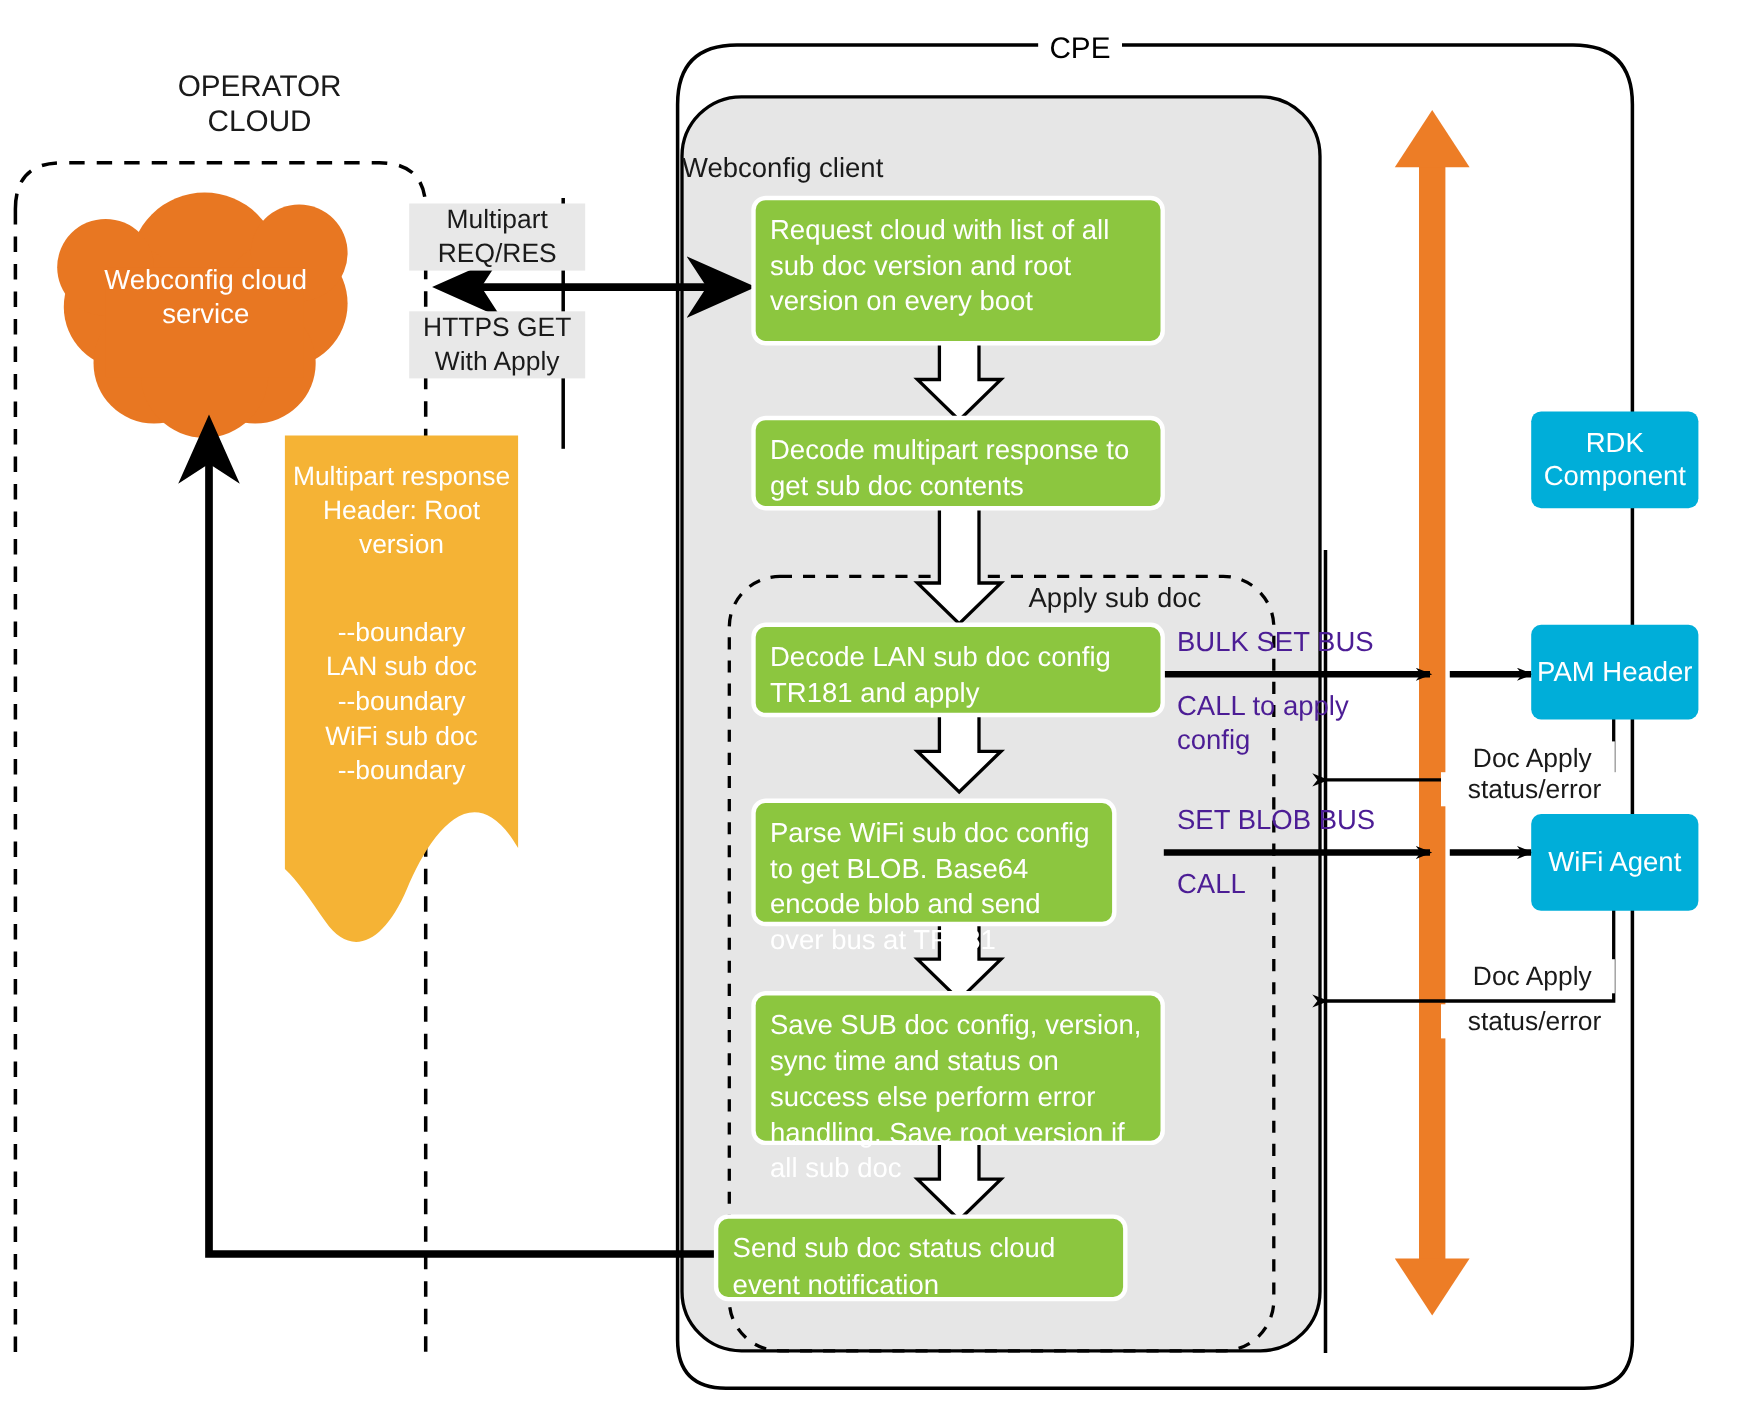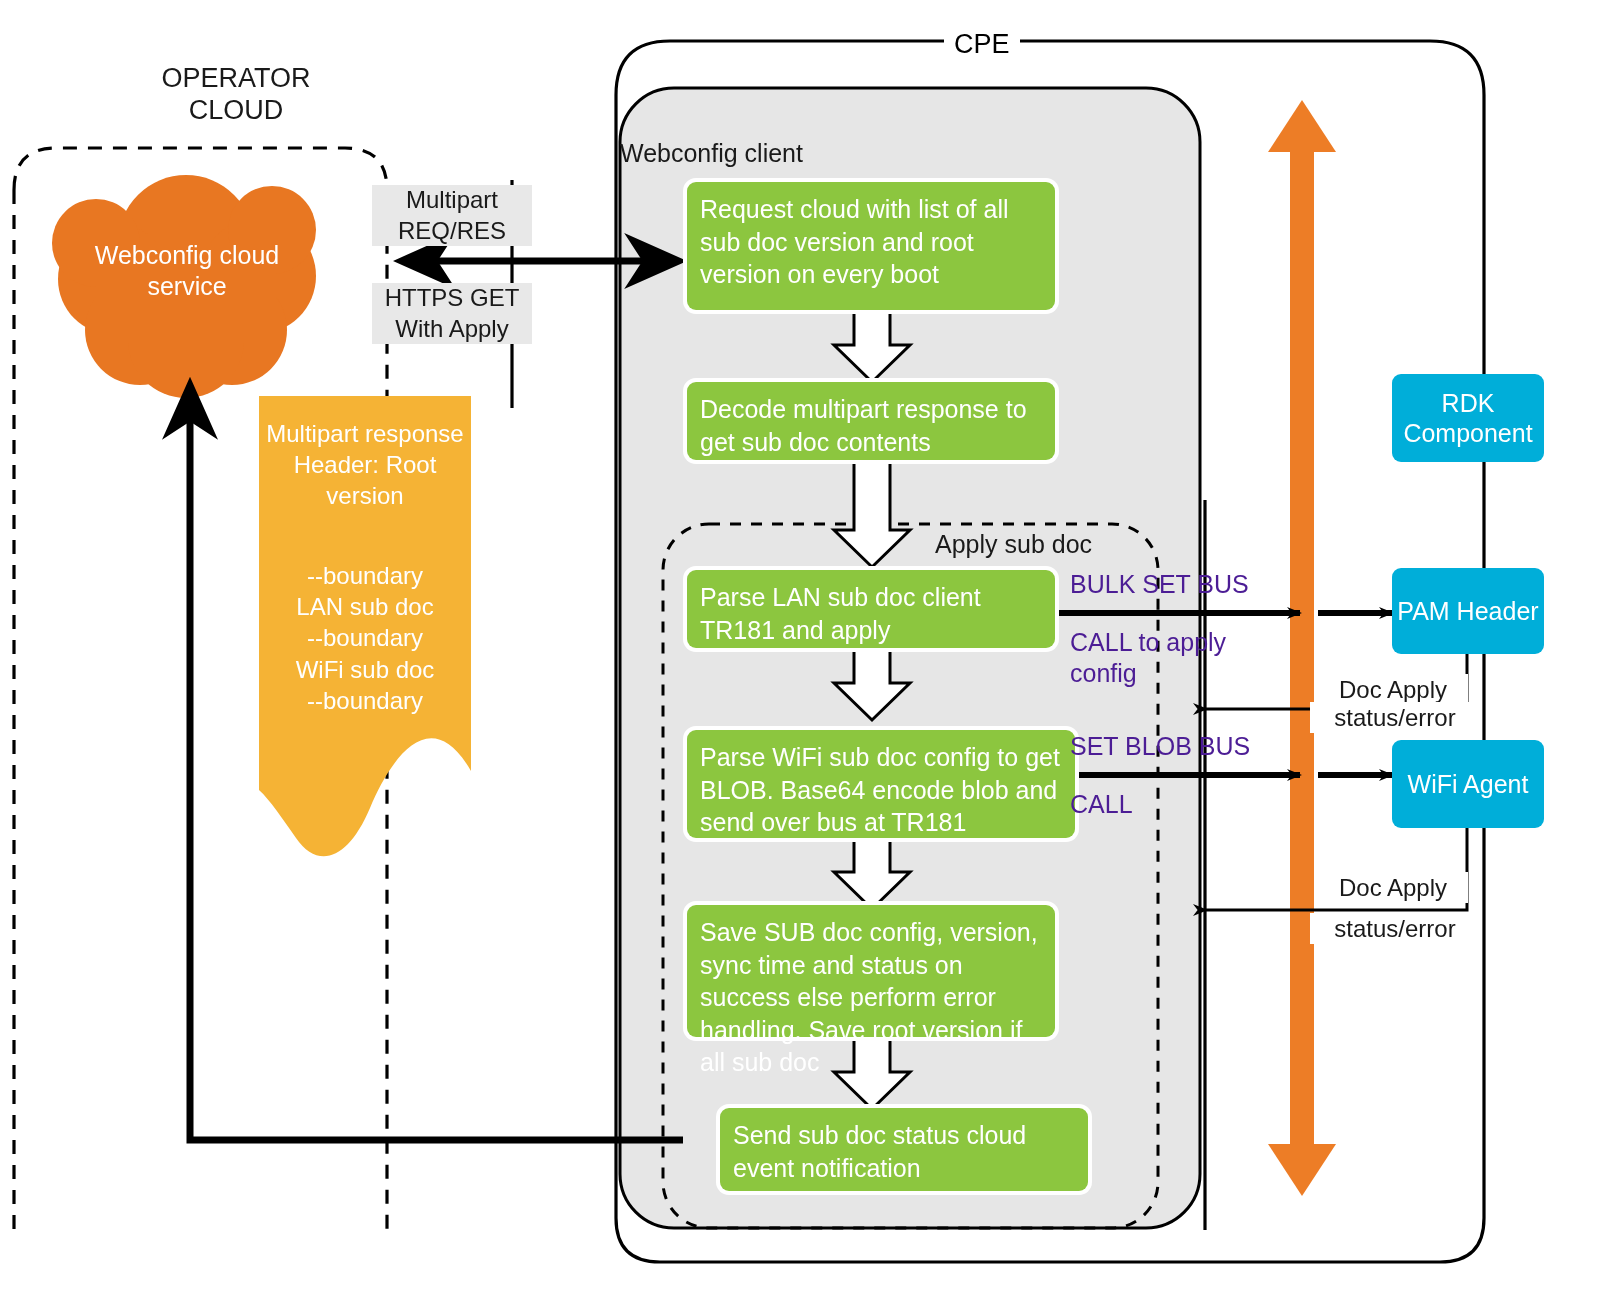--- a/index.html
+++ b/index.html
@@ -151,27 +151,27 @@
   </div>
 
   <div class="greybox-title" style="left:620px; top:139px; width:580px; ">Webconfig client</div>
 
   <div class="apply-lab" style="left:935px; top:530px;">Apply sub doc</div>
 
   <div class="proc" style="left:687px; top:182px; width:368px; height:128px;">Request cloud with list of all sub doc version and root version on every boot</div>
 
   <div class="proc" style="left:687px; top:382px; width:368px; height:78px;">Decode multipart response to get sub doc contents</div>
 
-  <div class="proc" style="left:687px; top:570px; width:368px; height:78px;">Parse LAN sub doc client TR181 and apply</div>
+  <div class="proc" style="left:687px; top:570px; width:368px; height:78px;">Decode LAN sub doc config TR181 and apply</div>
 
-  <div class="proc" style="left:687px; top:730px; width:388px; height:108px;">Parse WiFi sub doc config to get BLOB. Base64 encode blob and send over bus at TR181</div>
+  <div class="proc" style="left:687px; top:730px; width:324px; height:108px;">Parse WiFi sub doc config to get BLOB. Base64 encode blob and send over bus at TR181</div>
 
   <div class="proc" style="left:687px; top:905px; width:368px; height:132px;">Save SUB doc config, version, sync time and status on success else perform error handling. Save root version if all sub doc</div>
 
-  <div class="proc" style="left:720px; top:1108px; width:368px; height:83px;">Send sub doc status cloud event notification</div>
+  <div class="proc" style="left:653px; top:1108px; width:368px; height:71px;">Send sub doc status cloud event notification</div>
 
   <div class="bus-lab" style="left:1070px; top:569px;">BULK SET BUS</div>
 
   <div class="bus-lab" style="left:1070px; top:627px;">CALL to apply
 config</div>
 
   <div class="bus-lab" style="left:1070px; top:731px;">SET BLOB BUS</div>
 
   <div class="bus-lab" style="left:1070px; top:789px;">CALL</div>
 

